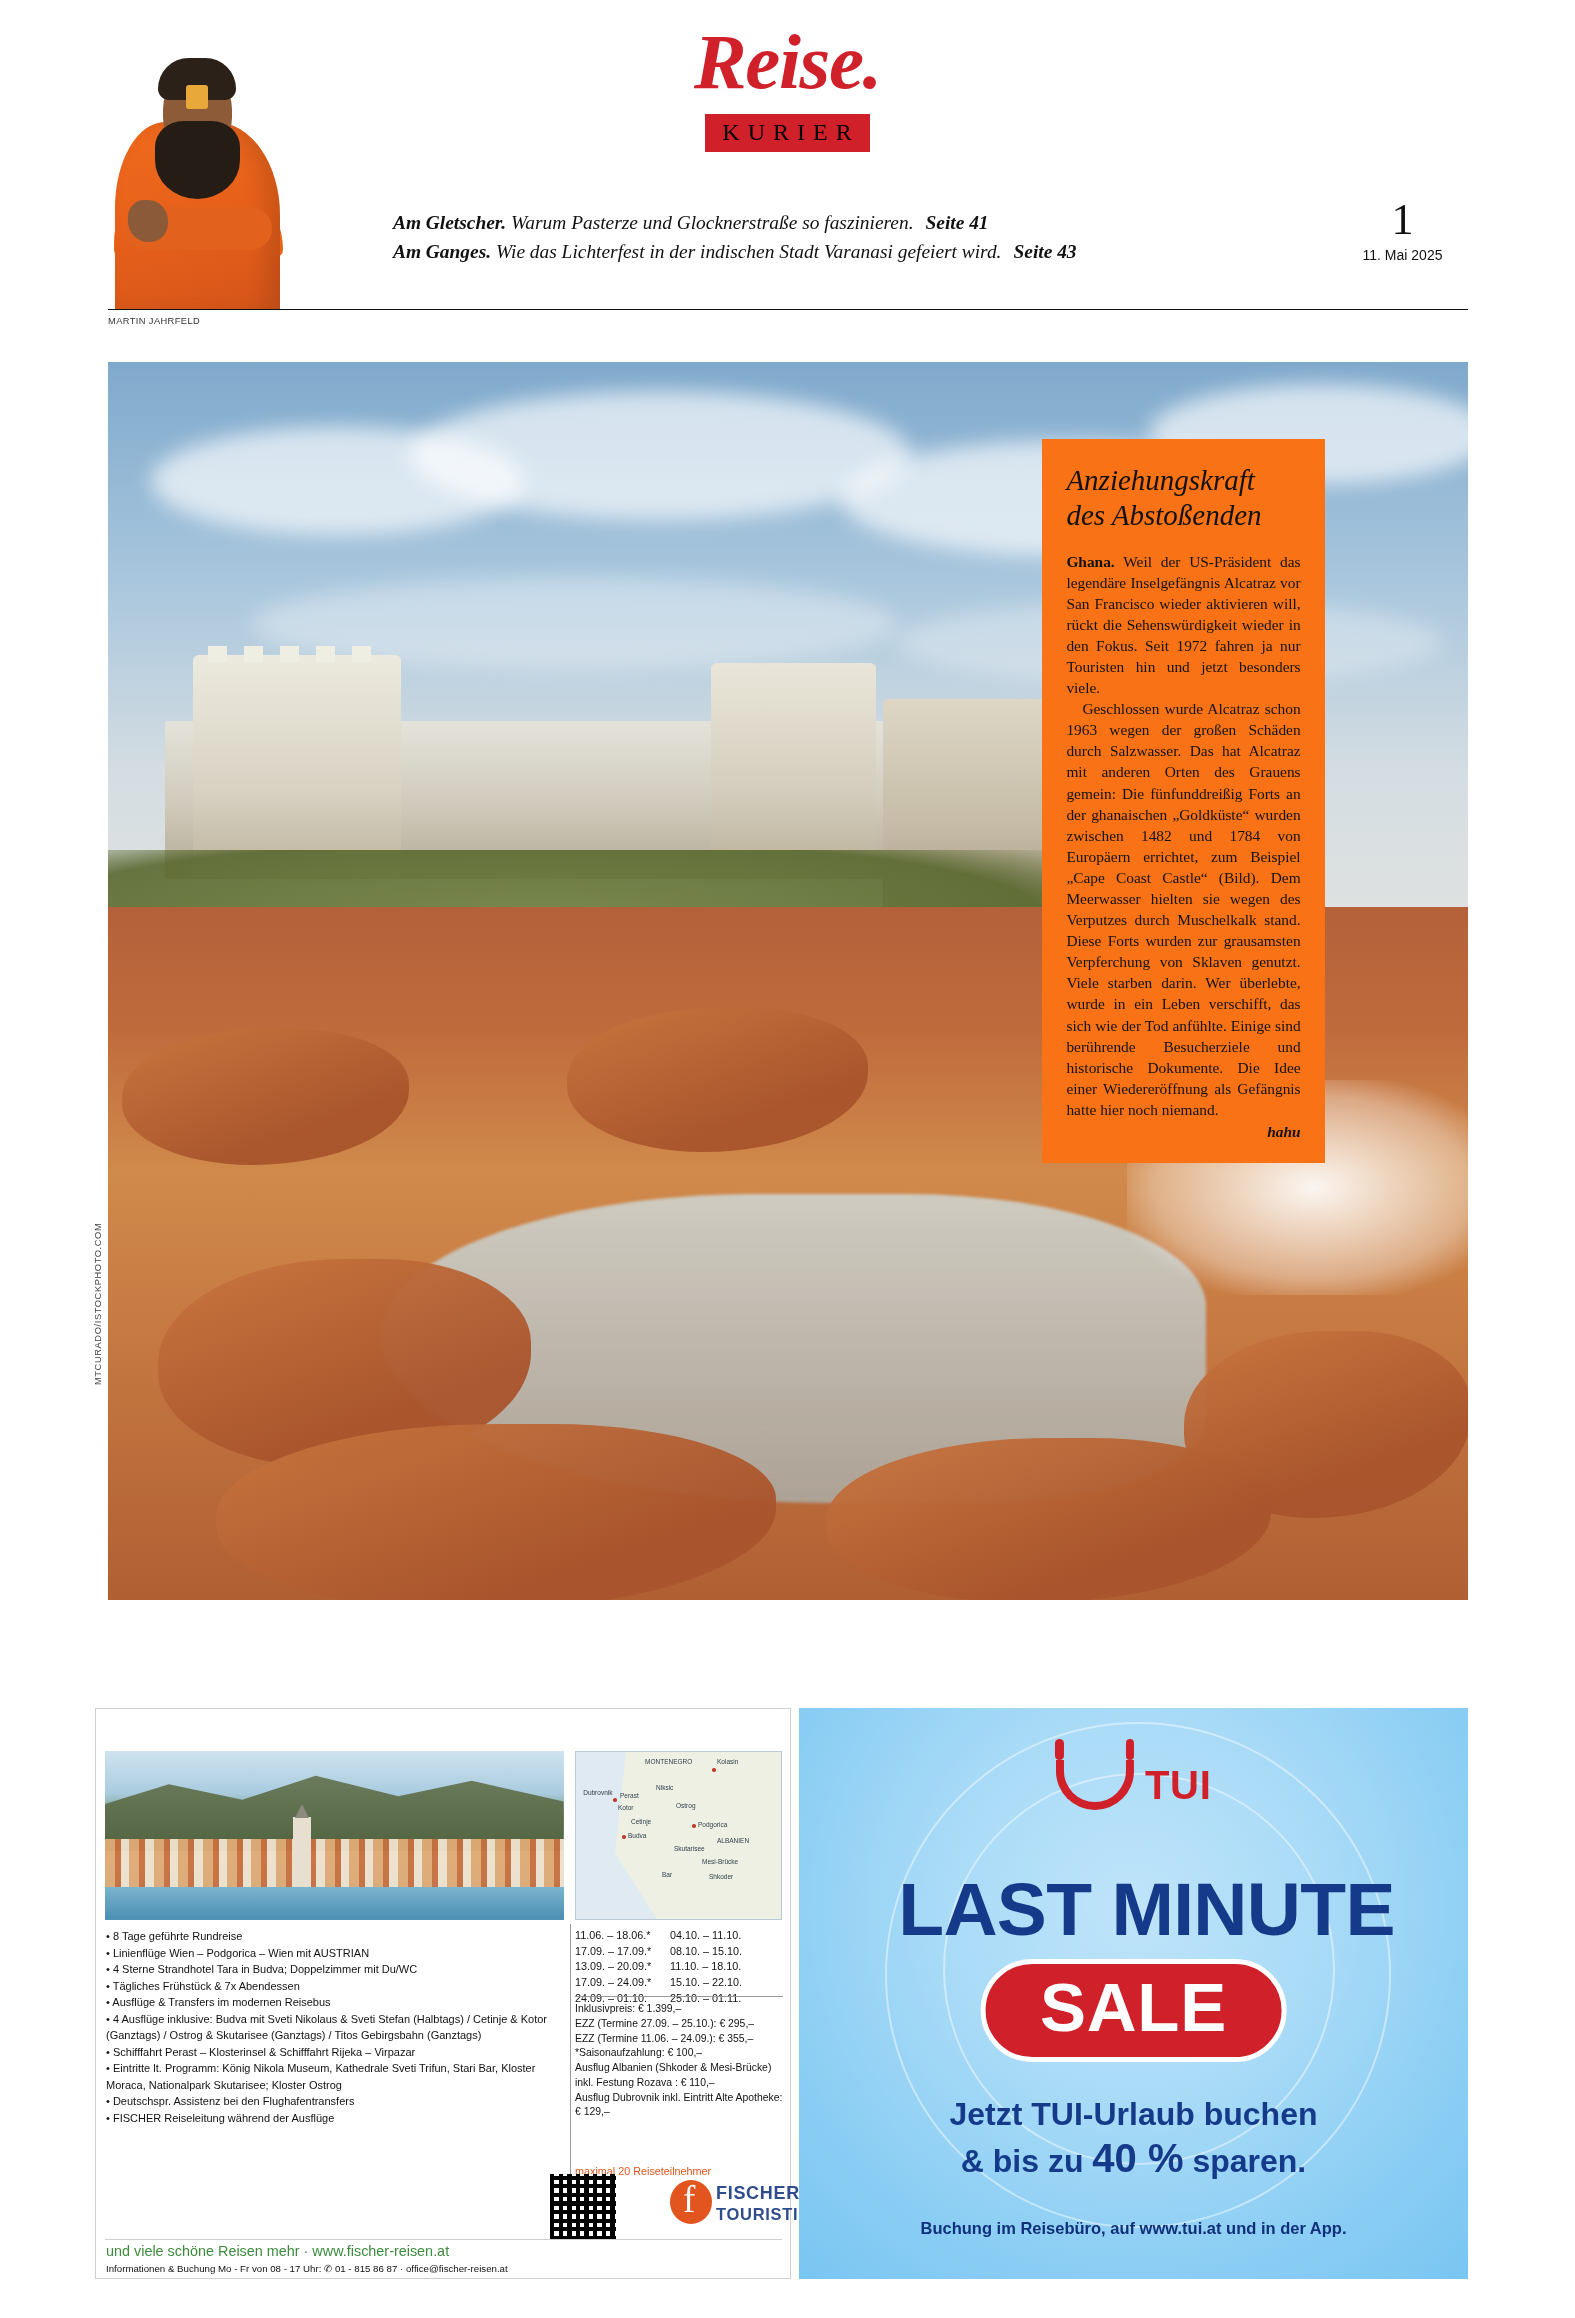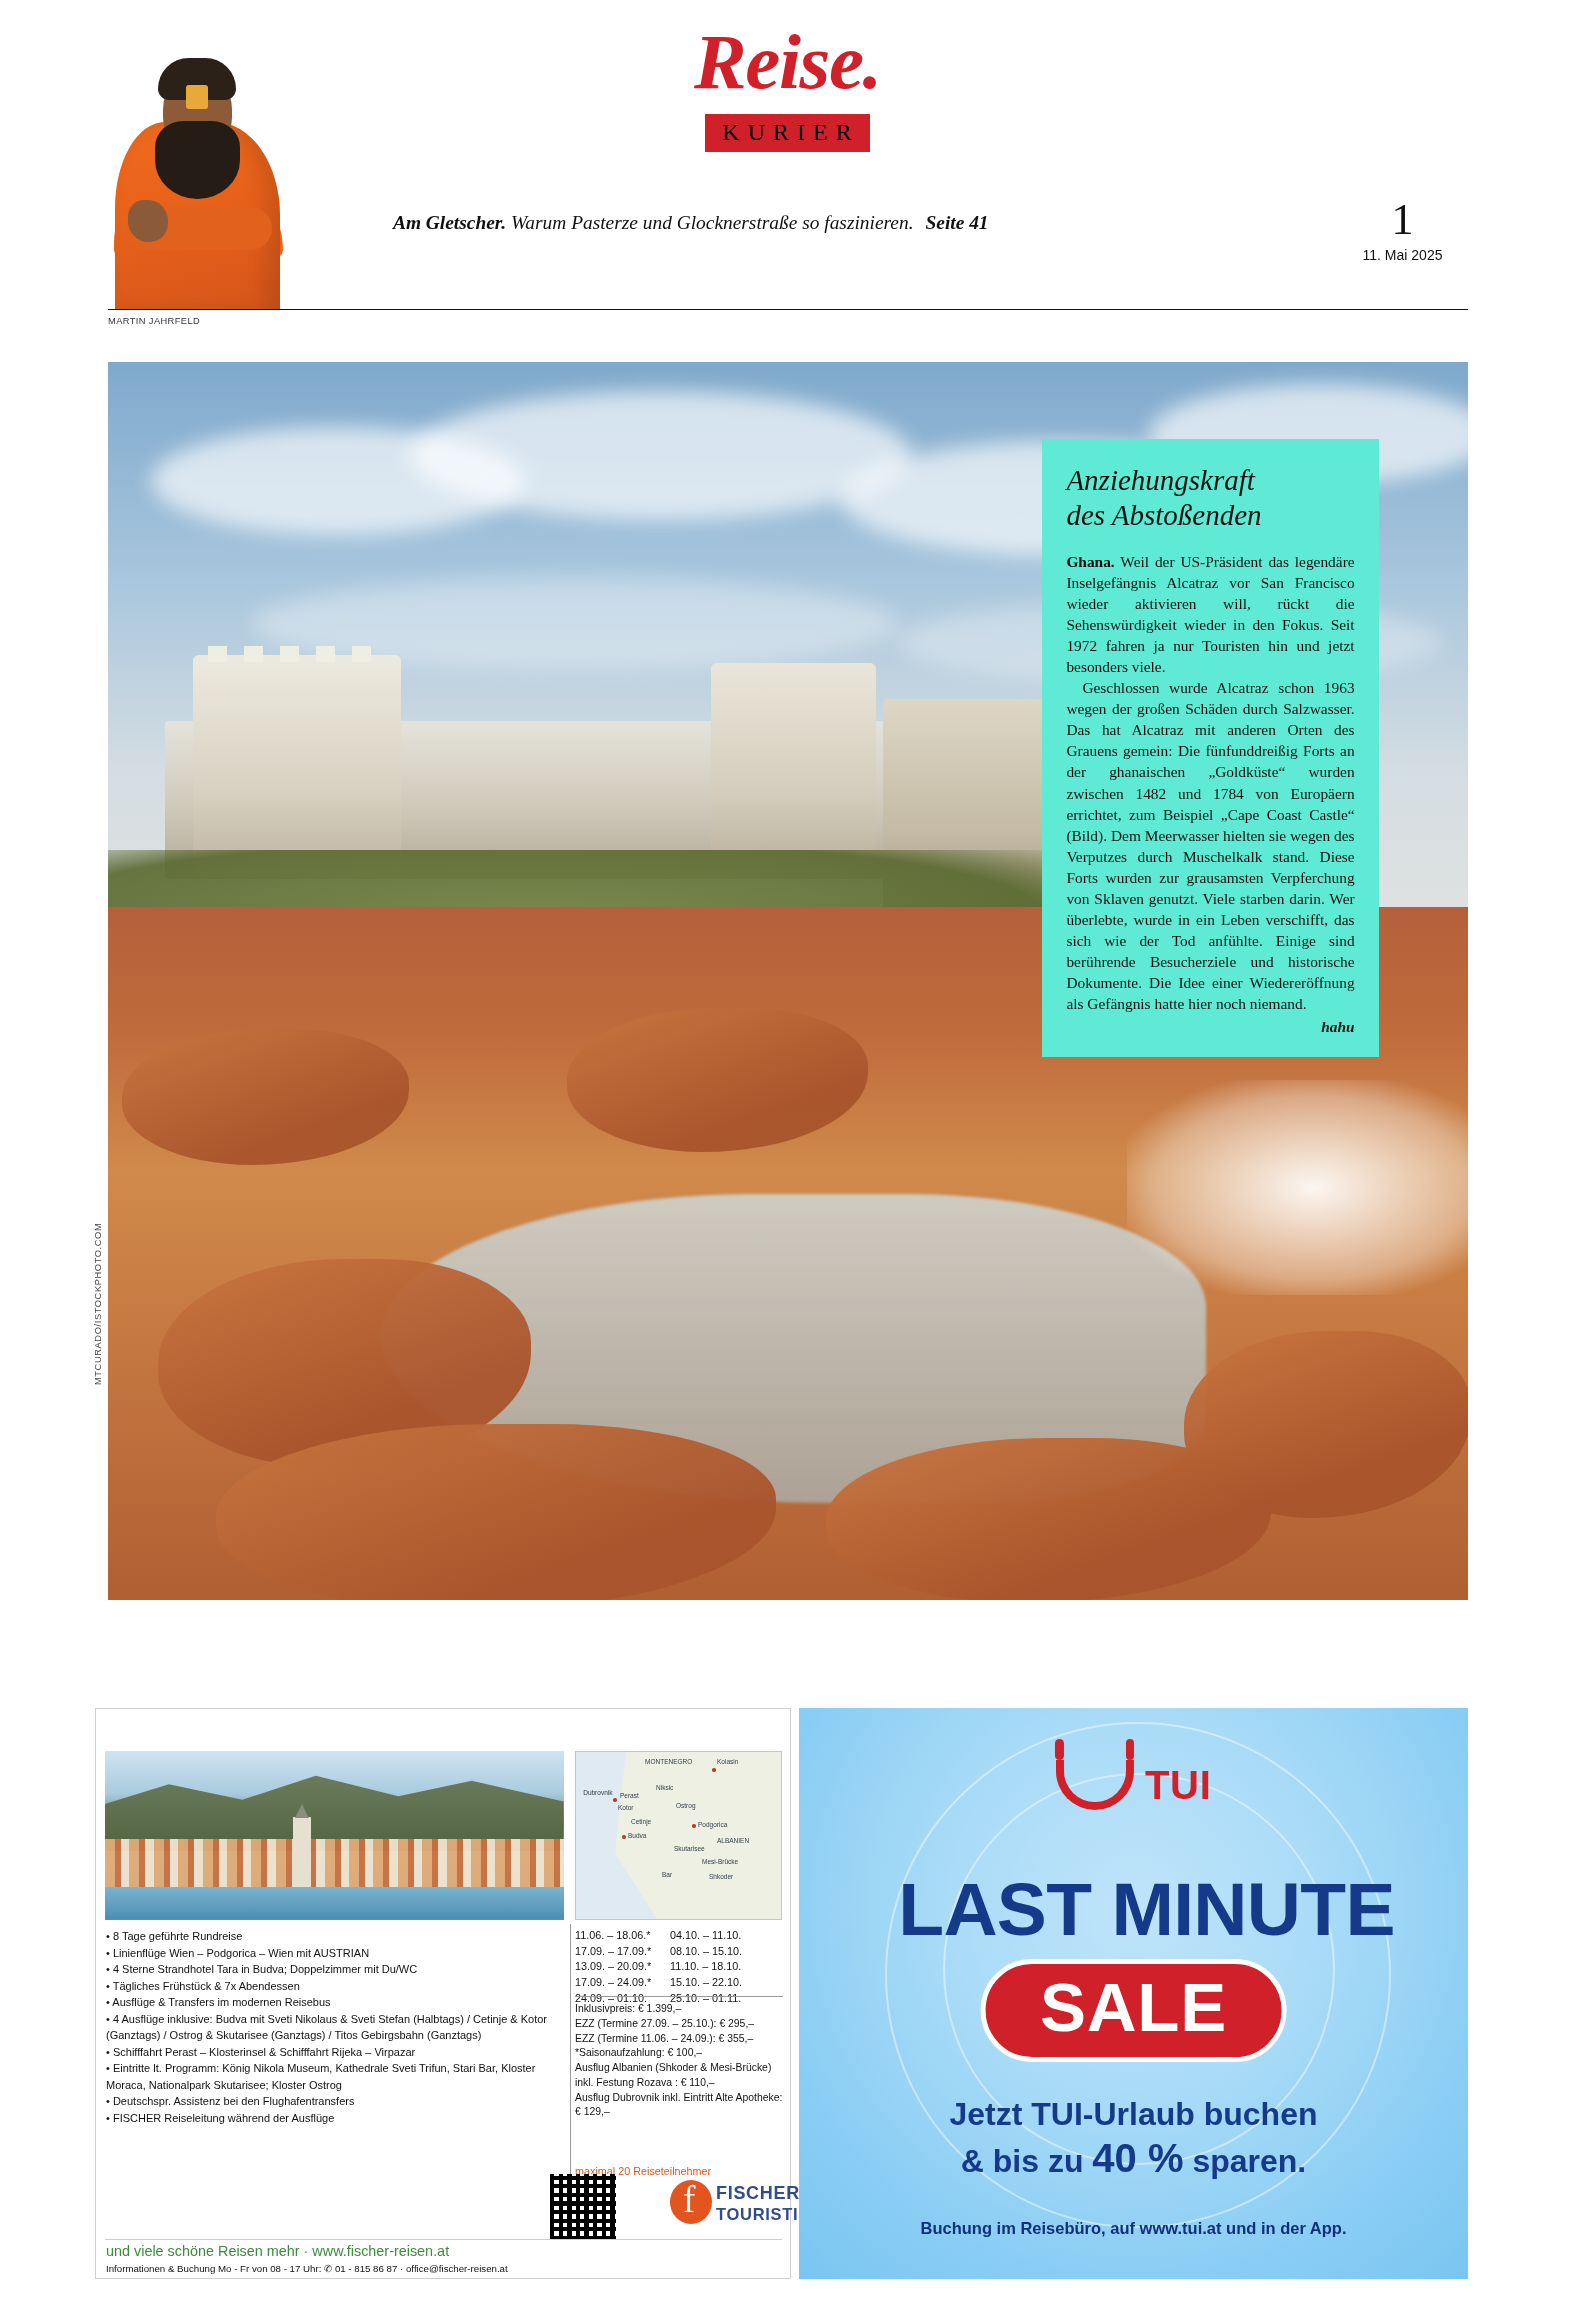--- a/index.html
+++ b/index.html
@@ -255,22 +255,22 @@
     font-size: 9.3px;
     letter-spacing: 0.6px;
     color: #444;
     white-space: nowrap;
   }
 
   
   .article-box {
     position: absolute;
     left: 1042px; top: 439px;
-    width: 337px;
-    background: #5eead4;
+    width: 283px;
+    background: #f97316;
     padding: 24.4px 24.4px 20px 24.4px;
     box-sizing: border-box;
   }
   .article-title {
     font-family: "Liberation Serif", serif;
     font-style: italic;
     font-size: 29px;
     line-height: 1.18;
     margin-bottom: 18.7px;
   }
@@ -548,20 +548,25 @@
   <div class="title-block">
     <div class="title-main">Reise.</div>
     <div class="title-kurier">KURIER</div>
   </div>
 
   <div class="teasers">
     <div class="teaser-line">
       <span class="teaser-lead">Am Gletscher.</span>
       <span class="teaser-text">Warum Pasterze und Glocknerstraße so faszinieren.</span>
       <span class="teaser-page">Seite 41</span>
+    </div>
+    <div class="teaser-line">
+      <span class="teaser-lead">Am Ganges.</span>
+      <span class="teaser-text">Wie das Lichterfest in der indischen Stadt Varanasi gefeiert wird.</span>
+      <span class="teaser-page">Seite 43</span>
     </div>
   </div>
 
   <div class="page-num-box">
     <div class="page-num">1</div>
     <div class="page-date">11. Mai 2025</div>
   </div>
 
   <div class="rule-top"></div>
   <div class="credit-left">MARTIN JAHRFELD</div>

